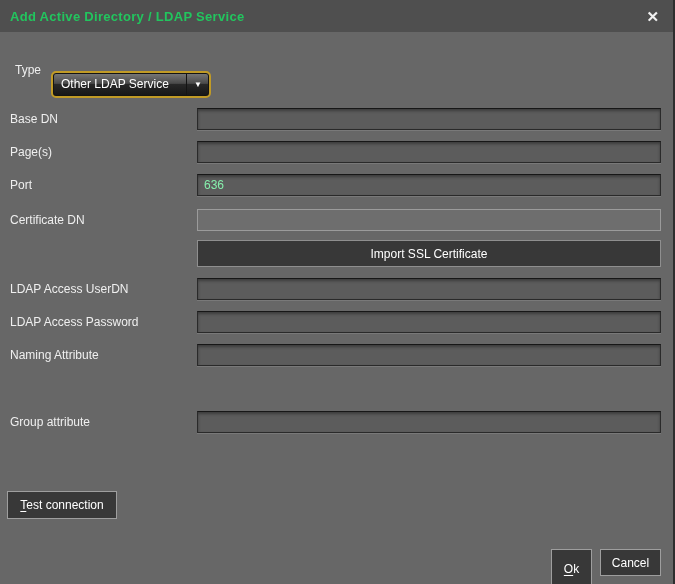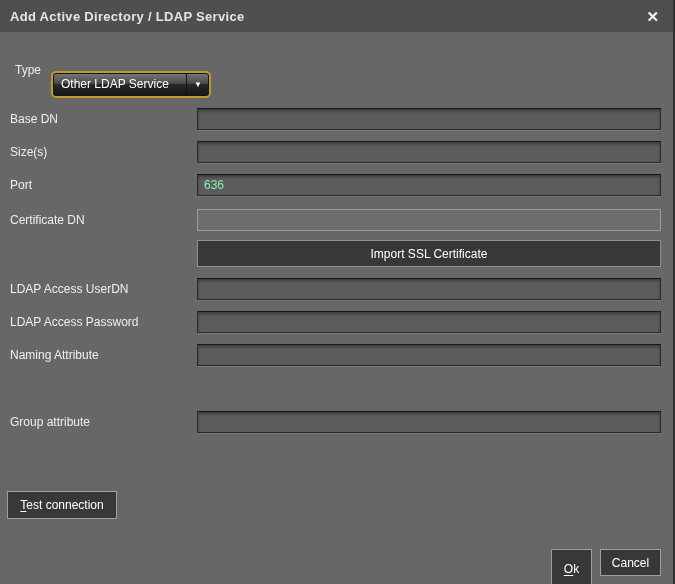--- a/index.html
+++ b/index.html
@@ -16,21 +16,21 @@
     border-right:2px solid #2e2e2e;
   }
   .titlebar{
     position:absolute;top:0;left:0;right:0;height:32px;
     background:#4f4f4f;
     display:flex;align-items:center;
     padding:0 10px;
     box-sizing:border-box;
   }
   .titlebar .title{
-    color:#e5e5e5;font-size:13px;font-weight:bold;
+    color:#22c55e;font-size:13px;font-weight:bold;
     letter-spacing:.3px;
   }
   .titlebar .close{
     margin-left:auto;
     color:#f2f2f2;font-size:15px;font-weight:bold;
     cursor:pointer;line-height:1;
     padding:2px 4px;
   }
   .type-row{
     position:absolute;top:56px;left:15px;height:28px;
@@ -124,21 +124,21 @@
       <span class="arrow-btn">▼</span>
     </div>
   </div>
 
   <div class="row" style="top:108px">
     <span class="label">Base DN</span>
     <input class="tb" type="text" value="" style="">
   </div>
 
   <div class="row" style="top:141px">
-    <span class="label">Size(s)</span>
+    <span class="label">Page(s)</span>
     <input class="tb" type="text" value="" style="">
   </div>
 
   <div class="row" style="top:174px">
     <span class="label">Port</span>
     <input class="tb" type="text" value="636" style="">
   </div>
 
   <div class="row" style="top:209px">
     <span class="label">Certificate DN</span>

